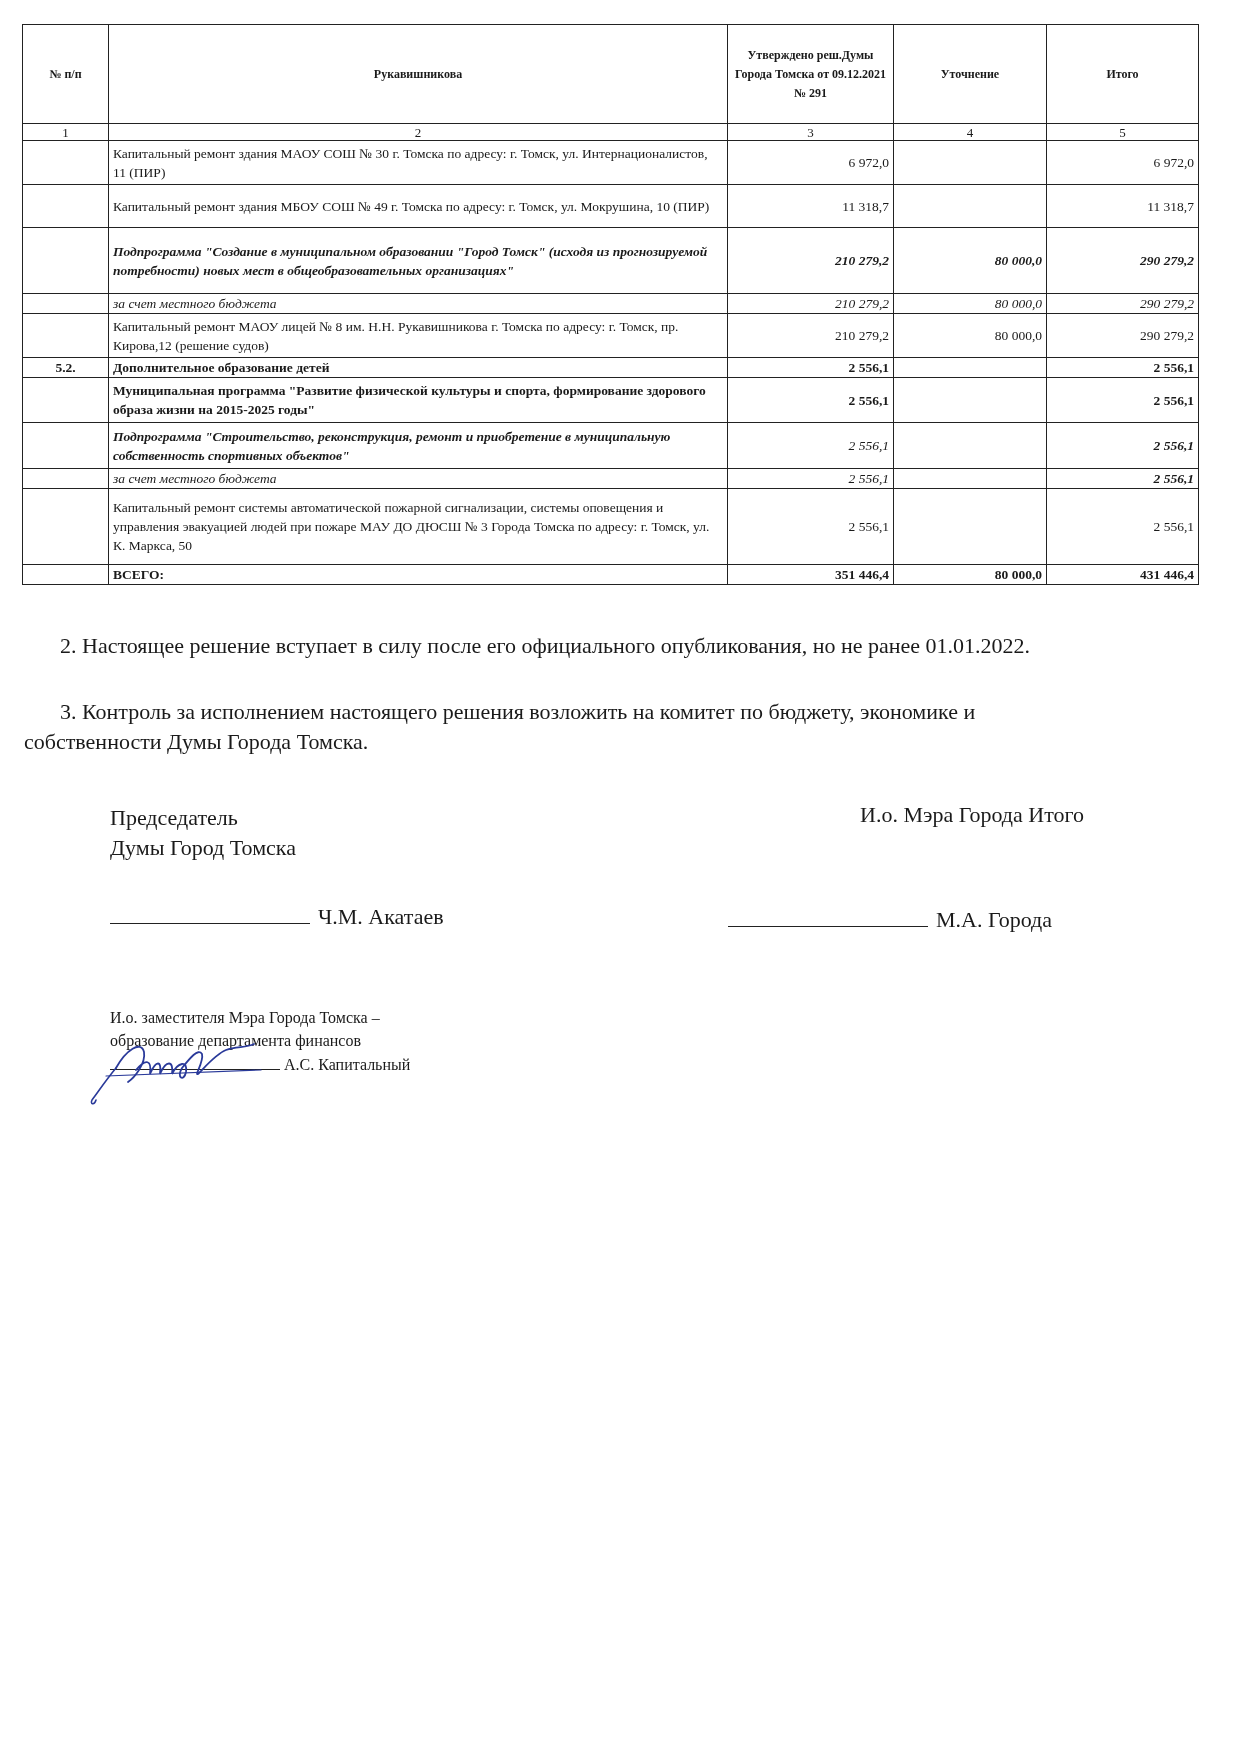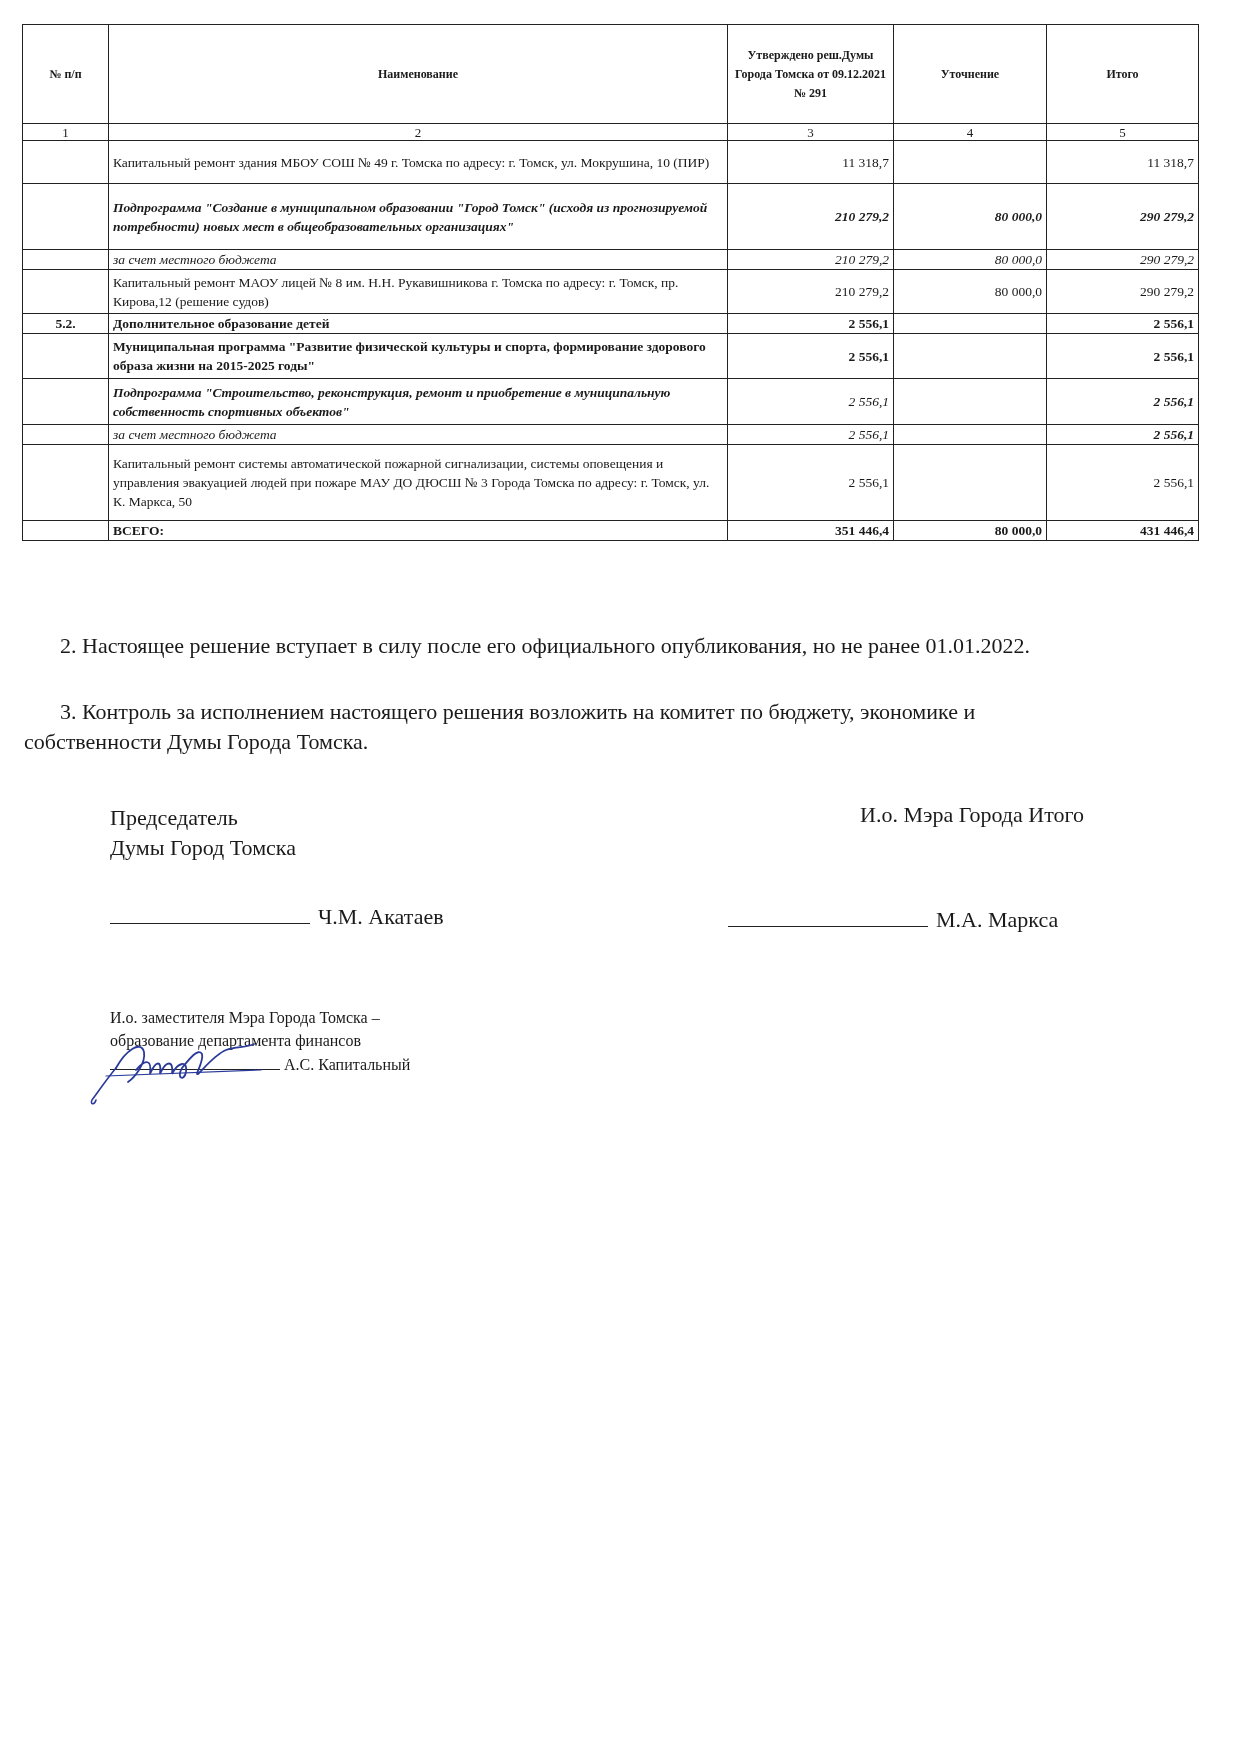--- a/index.html
+++ b/index.html
@@ -32,31 +32,38 @@
   <colgroup>
       <col class="c1">
       <col class="c2">
       <col class="c3">
       <col class="c4">
       <col class="c5">
     </colgroup>
   <tbody>
       <tr class="hdr">
     <td>№ п/п</td>
-    <td>Наименование</td>
+    <td>Рукавишникова</td>
     <td>Утверждено реш.Думы Города Томска от 09.12.2021 № 291</td>
     <td>Уточнение</td>
     <td>Итого</td>
   </tr>
   <tr class="nums">
     <td>1</td>
     <td>2</td>
     <td>3</td>
     <td>4</td>
     <td>5</td>
+  </tr>
+  <tr style="height:44px">
+    <td class="center"></td>
+    <td>Капитальный ремонт здания МАОУ СОШ № 30 г. Томска по адресу: г. Томск, ул. Интернационалистов, 11 (ПИР)</td>
+    <td class="num">6 972,0</td>
+    <td class="num"></td>
+    <td class="num">6 972,0</td>
   </tr>
   <tr style="height:43px">
     <td class="center"></td>
     <td>Капитальный ремонт здания МБОУ СОШ № 49 г. Томска по адресу: г. Томск, ул. Мокрушина, 10 (ПИР)</td>
     <td class="num">11 318,7</td>
     <td class="num"></td>
     <td class="num">11 318,7</td>
   </tr>
   <tr style="height:66px">
     <td class="center"></td>
@@ -129,21 +136,21 @@
 <div class="para" style="left:24px; top:727px;">собственности Думы Города Томска.</div>
 
 <div class="sig" style="left:110px; top:803px;">Председатель</div>
 <div class="sig" style="left:110px; top:833px;">Думы Город Томска</div>
 <div class="sig" style="left:110px; top:902px;">
   <span class="line" style="width:200px;"></span><span>Ч.М. Акатаев</span>
 </div>
 
 <div class="sig" style="left:860px; top:800px;">И.о. Мэра Города Итого</div>
 <div class="sig" style="left:728px; top:905px;">
-  <span class="line" style="width:200px;"></span><span>М.А. Маркса</span>
+  <span class="line" style="width:200px;"></span><span>М.А. Города</span>
 </div>
 
 <div class="small" style="left:110px; top:1007px;">И.о. заместителя Мэра Города Томска –</div>
 <div class="small" style="left:110px; top:1030px;">образование департамента финансов</div>
 <div class="small" style="left:110px; top:1054px;">
   <span class="line" style="width:170px; margin-right:4px;"></span><span>А.С. Капитальный</span>
 </div>
 
 <svg class="signature-svg" width="200" height="80" viewBox="0 0 200 80">
   <path d="M30 38 C 40 20, 55 10, 58 22 C 60 34, 48 48, 42 52 M50 40 C 60 28, 66 30, 64 44 C 70 30, 76 30, 74 44 C 80 30, 88 30, 86 44 C 92 32, 102 30, 100 42 C 98 52, 90 48, 96 38 C 104 28, 112 18, 116 24 C 118 32, 108 46, 112 44 C 120 36, 130 24, 140 20 C 150 16, 160 18, 168 14" fill="none" stroke="#2a3a9a" stroke-width="1.8" stroke-linecap="round"></path>

